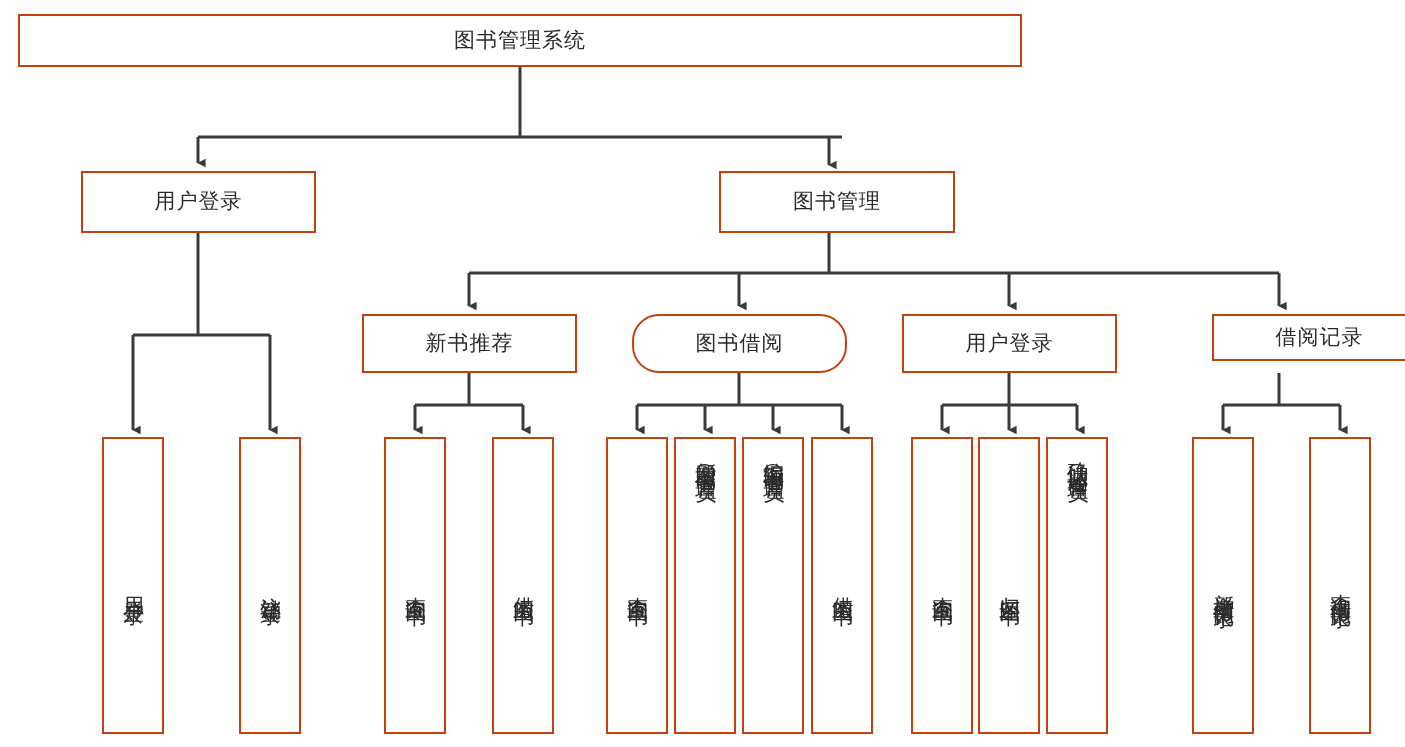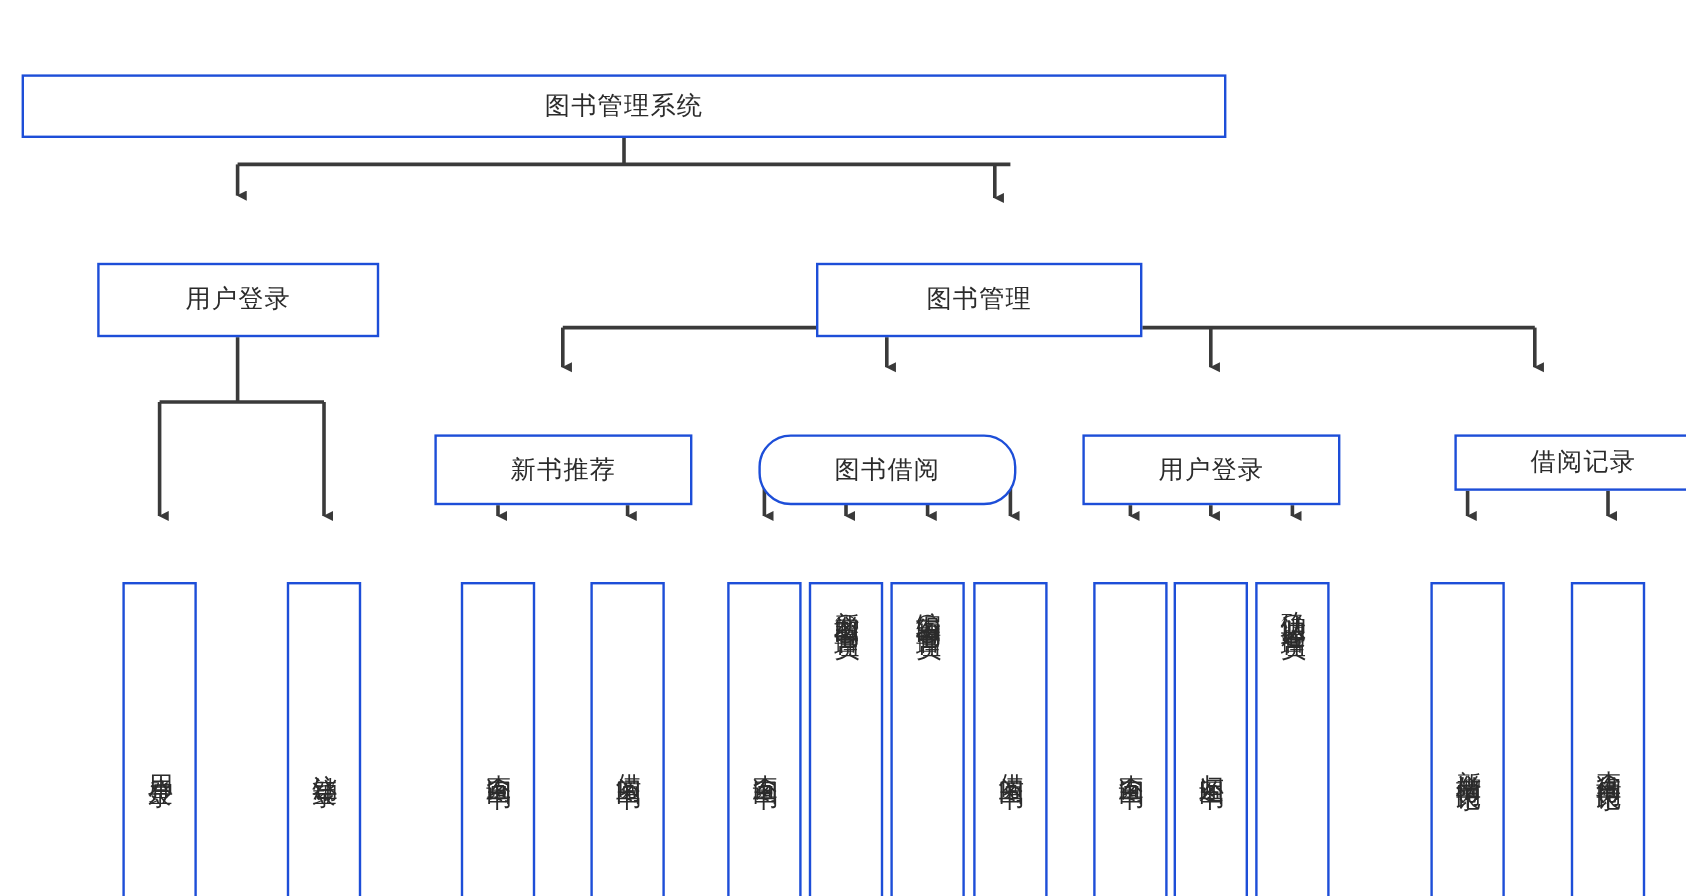--- a/index.html
+++ b/index.html
@@ -22,30 +22,29 @@
     position: absolute;
     left: 0;
     top: 0;
     width: 1405px;
     height: 747px;
     pointer-events: none;
   }
   .node {
     position: absolute;
     box-sizing: border-box;
-    border: 2px solid #1d4ed8;
+    border: 2px solid #c2410c;
     background: #ffffff;
     color: #2b2b2b;
     display: flex;
     align-items: center;
     justify-content: center;
     text-align: center;
     line-height: 1.12;
     z-index: 2;
-    margin-top: 48px;
   }
   .node-h {
     font-size: 21px;
     letter-spacing: 1px;
     padding: 2px 6px;
   }
   .node-root {
     font-size: 21px;
     letter-spacing: 1px;
   }
@@ -123,21 +122,21 @@
       <path d="M1279,373 L1279,405"></path>
       <path d="M1223,405 L1340,405"></path>
       <path d="M1223,405 L1223,430" marker-end="url(#arw)"></path>
       <path d="M1340,405 L1340,430" marker-end="url(#arw)"></path>
     </g>
   </svg>
 
   <div class="node node-root" style="left:18px; top:14px; width:1004px; height:53px;">图书管理系统</div>
 
   <div class="node node-h" style="left:81px; top:171px; width:235px; height:62px;">用户登录</div>
-  <div class="node node-h" style="left:680px; top:171px; width:272px; height:62px;">图书管理</div>
+  <div class="node node-h" style="left:719px; top:171px; width:236px; height:62px;">图书管理</div>
 
   <div class="node node-h" style="left:362px; top:314px; width:215px; height:59px;">新书推荐</div>
   <div class="node node-h" style="left:632px; top:314px; width:215px; height:59px;border-radius:27px;">图书借阅</div>
   <div class="node node-h" style="left:902px; top:314px; width:215px; height:59px;">用户登录</div>
   <div class="node node-h" style="left:1212px; top:314px; width:215px; height:47px;">借阅记录</div>
 
   <div class="node node-v" style="left:102px; top:437px; width:62px; height:297px;">用户登录</div>
   <div class="node node-v" style="left:239px; top:437px; width:62px; height:297px;">注销登录</div>
 
   <div class="node node-v" style="left:384px; top:437px; width:62px; height:297px;">查询图书</div>

